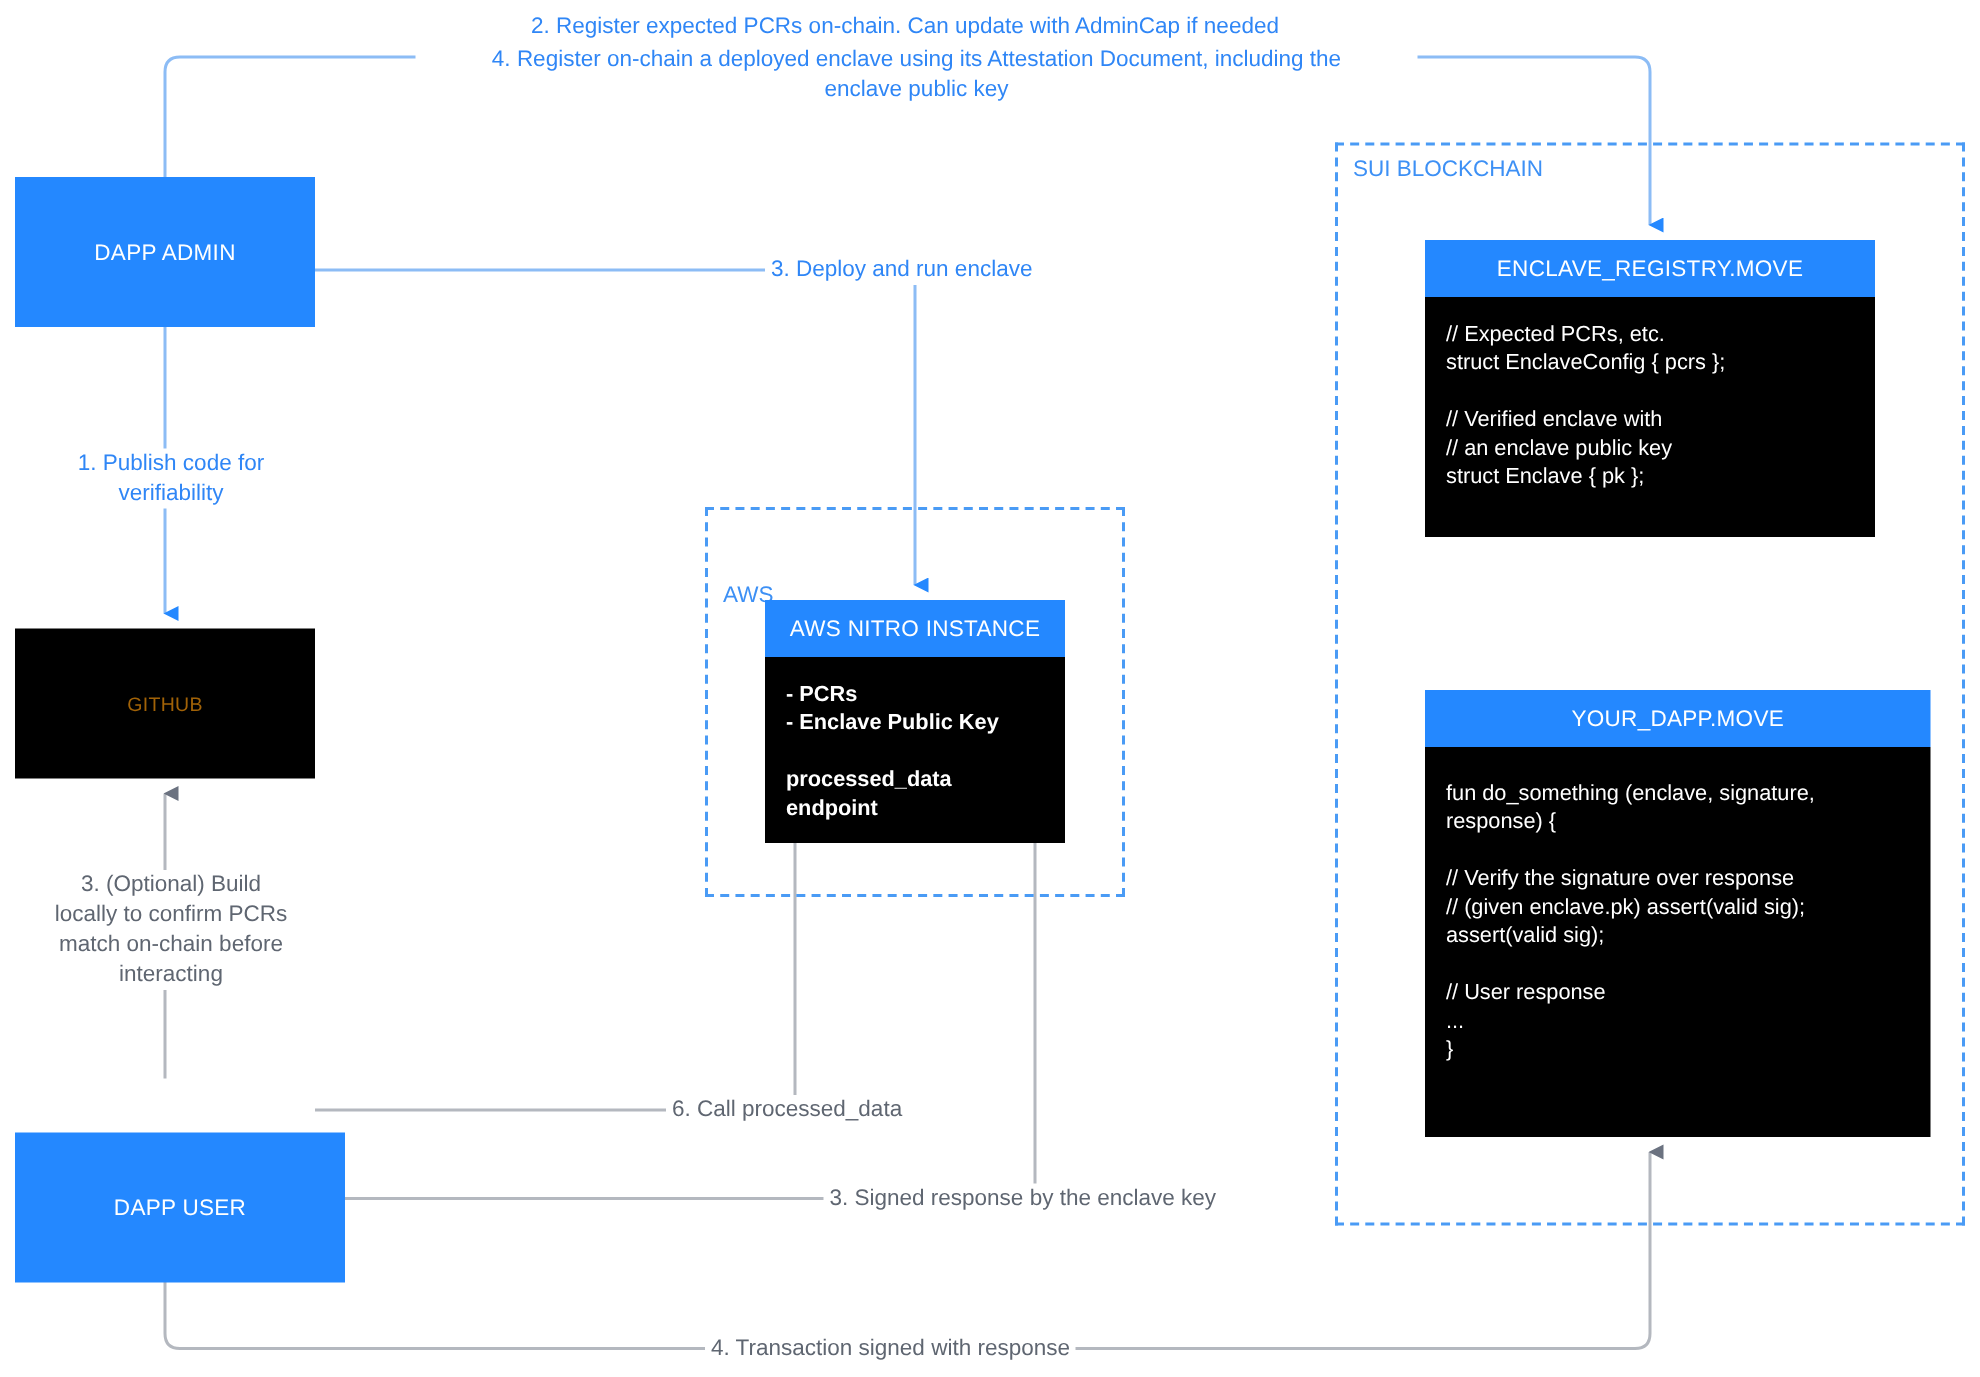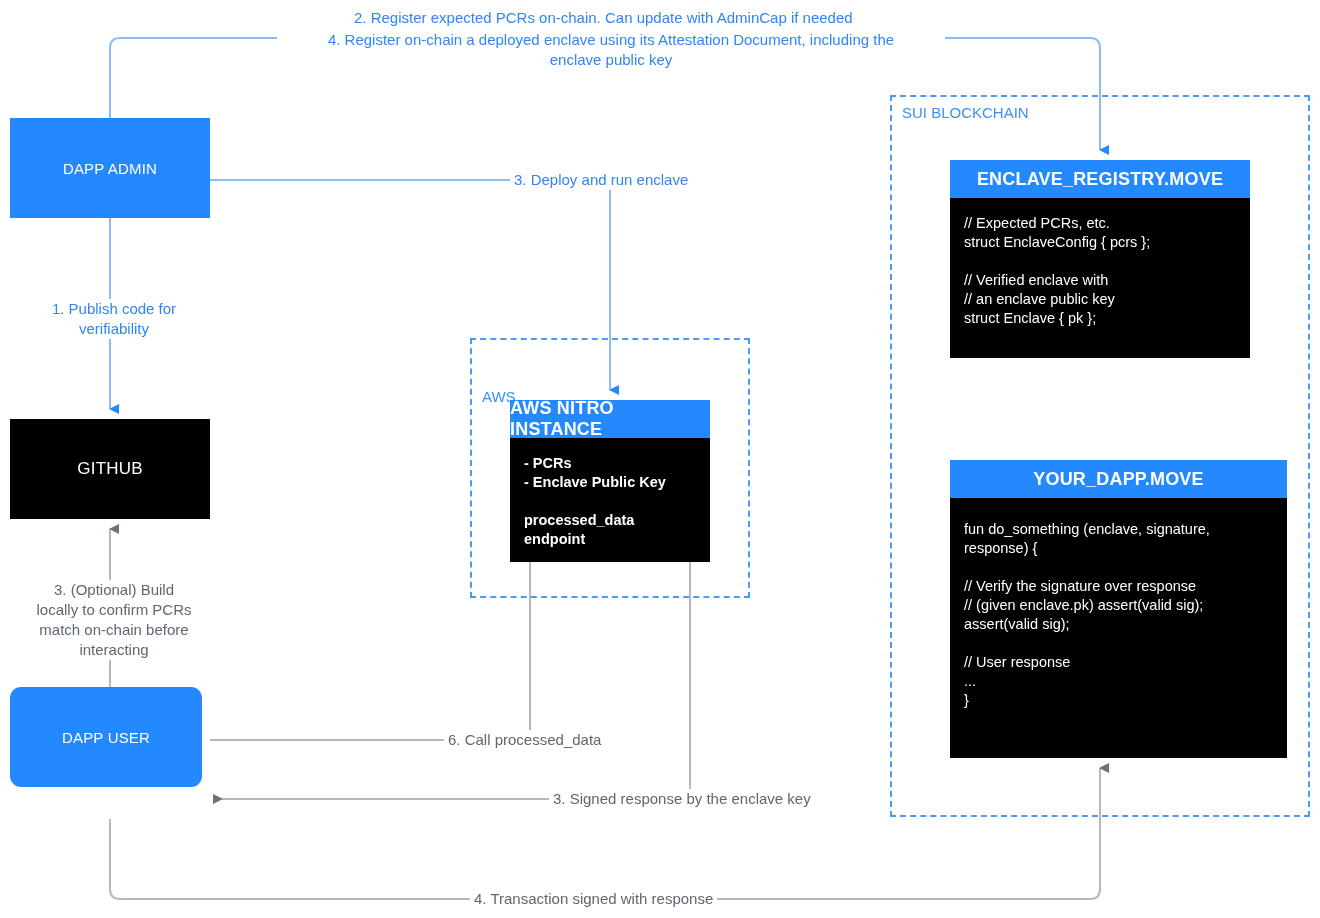--- a/index.html
+++ b/index.html
@@ -33,37 +33,36 @@
     background: #2488ff;
     color: #ffffff;
     display: flex;
     align-items: center;
     justify-content: center;
     font-size: 15px;
     letter-spacing: 0.2px;
   }
   .solid-black {
     background: #000000;
-    color: #ffffff;
+    color: #a16207;
     display: flex;
     align-items: center;
     justify-content: center;
-    font-size: 17px;
+    font-size: 13px;
     letter-spacing: 0.2px;
   }
   .card-header {
     background: #2488ff;
     color: #ffffff;
     display: flex;
     align-items: center;
     justify-content: center;
-    font-size: 18px;
+    font-size: 15px;
     letter-spacing: 0.2px;
     height: 38px;
-    font-weight: bold;
   }
   .card-body {
     background: #000000;
     color: #ffffff;
     font-size: 14.5px;
     line-height: 19px;
     padding: 16px 14px 10px 14px;
     white-space: pre-wrap;
     box-sizing: border-box;
   }
@@ -136,21 +135,21 @@
   <div class="group-label" style="left:478px; top:344px;margin-top:44px;">AWS</div>
 
   <div class="node solid-blue" style="left:10px; top:118px; width:200px; height:100px;">
     <span>DAPP ADMIN</span>
   </div>
 
   <div class="node solid-black" style="left:10px; top:419px; width:200px; height:100px;">
     <span>GITHUB</span>
   </div>
 
-  <div class="node solid-blue" style="left:10px; top:687px; width:192px; height:100px;border-radius:11px;">
+  <div class="node solid-blue" style="left:10px; top:755px; width:220px; height:100px;">
     <span>DAPP USER</span>
   </div>
 
   <div class="node" style="left:510px; top:400px; width:200px; height:142px;">
     <div class="card-header">AWS NITRO INSTANCE</div>
     <div class="card-body" style="height:124px;font-weight:bold;">- PCRs
 - Enclave Public Key
 
 processed_data endpoint</div>
   </div>

